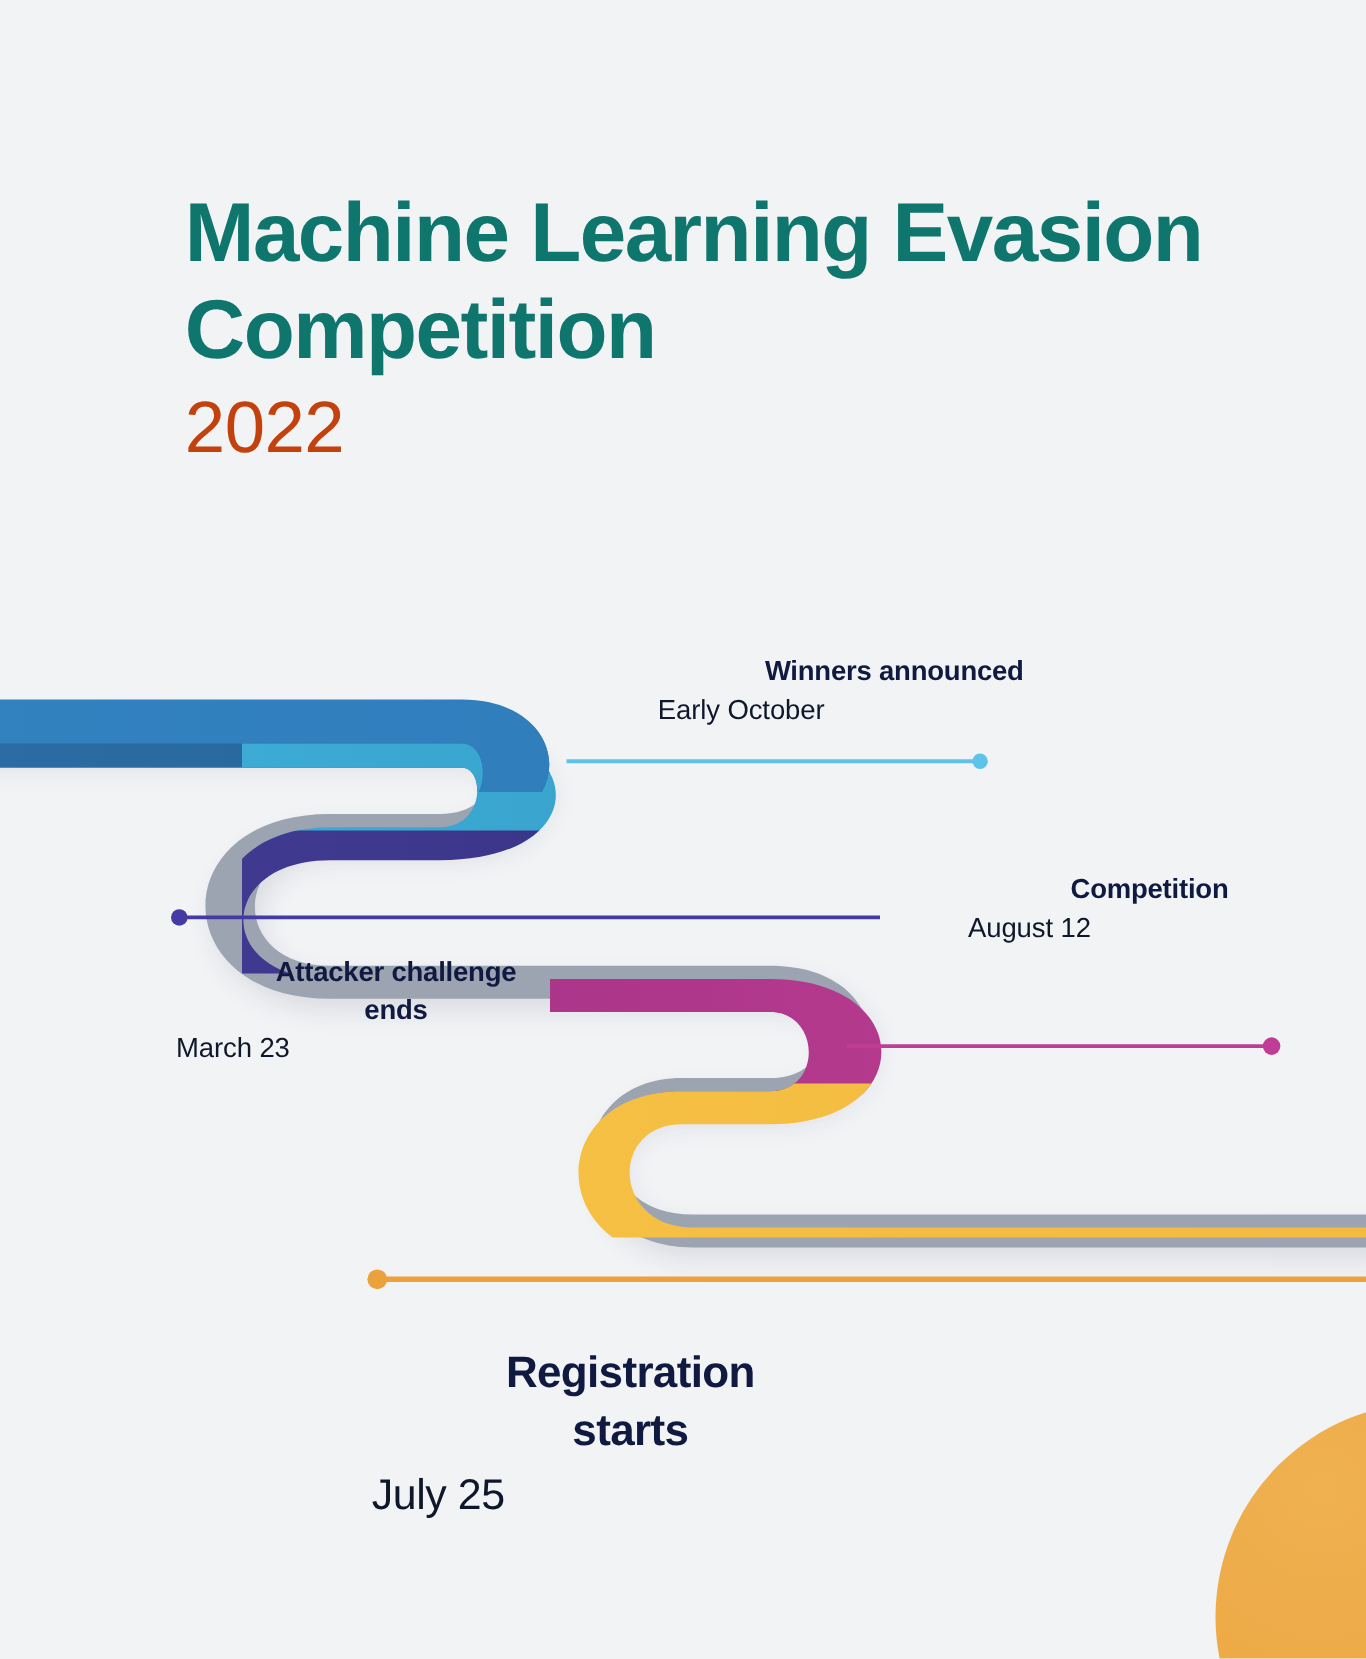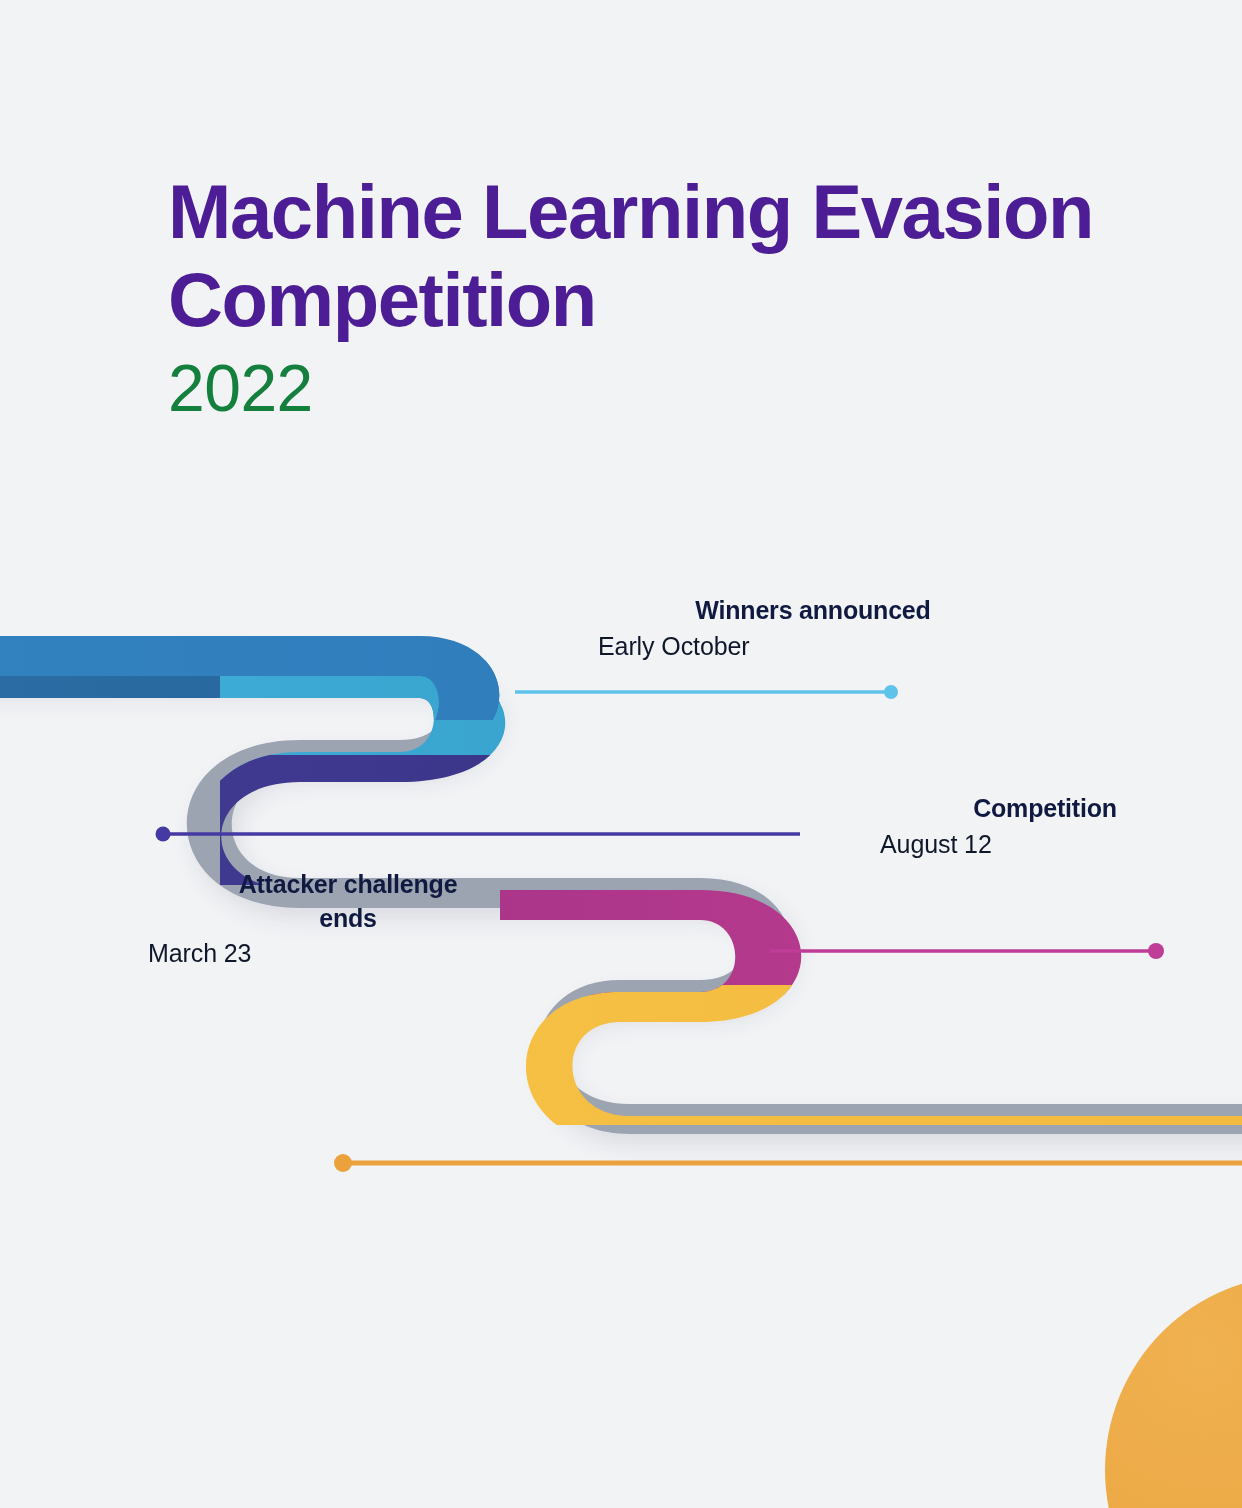--- a/index.html
+++ b/index.html
@@ -27,29 +27,29 @@
     position: absolute;
     left: 168px;
     top: 168px;
     width: 960px;
   }
   .title-line {
     font-size: 76px;
     font-weight: 700;
     line-height: 1.16;
     letter-spacing: -1.4px;
-    color: #4c1d95;
+    color: #0f766e;
     margin: 0;
   }
   #year {
     font-size: 66px;
     font-weight: 400;
     line-height: 1.18;
     letter-spacing: -0.5px;
-    color: #15803d;
+    color: #c2410c;
     margin: 6px 0 0 0;
   }
 
   
   #ribbon-layer {
     position: absolute;
     left: 0;
     top: 0;
     width: 1242px;
     height: 1508px;
@@ -83,21 +83,21 @@
     letter-spacing: -0.6px;
   }
   .m-big .m-date {
     font-size: 39px;
     line-height: 1.32;
     letter-spacing: -0.4px;
     margin-top: 6px;
   }
 
   #ms-winners   { left: 598px; top: 594px;  width: 430px; }
-  #ms-attacker  { left: 148px; top: 868px;  width: 400px; }
+  #ms-attacker  { left: 160px; top: 868px;  width: 400px; }
   #ms-begins    { left: 880px; top: 792px;  width: 330px; }
   #ms-register  { left: 338px; top: 1222px; width: 470px; }
 </style>
 </head>
 <body>
 
 <div id="poster">
 
   <div id="header">
     <h1 class="title-line">Machine Learning Evasion</h1>
@@ -364,14 +364,19 @@
     <div class="m-title">Attacker challenge</div>
     <div class="m-title">ends</div>
     <div class="m-date">March 23</div>
   </div>
 
   <div class="milestone" id="ms-begins">
     <div class="m-title">Competition</div>
     <div class="m-date">August 12</div>
   </div>
 
+  <div class="milestone m-big" id="ms-register">
+    <div class="m-title">Registration</div>
+    <div class="m-title">starts</div>
+    <div class="m-date">July 25</div>
+  </div>
 
 </div>
 
 </body></html>

